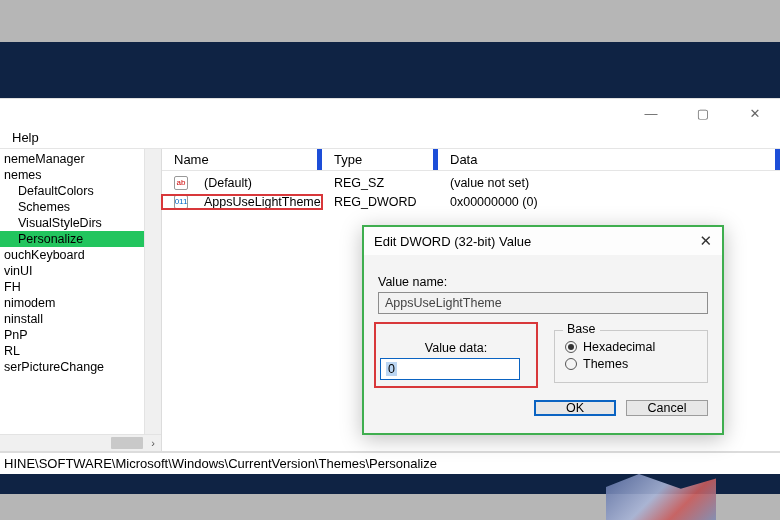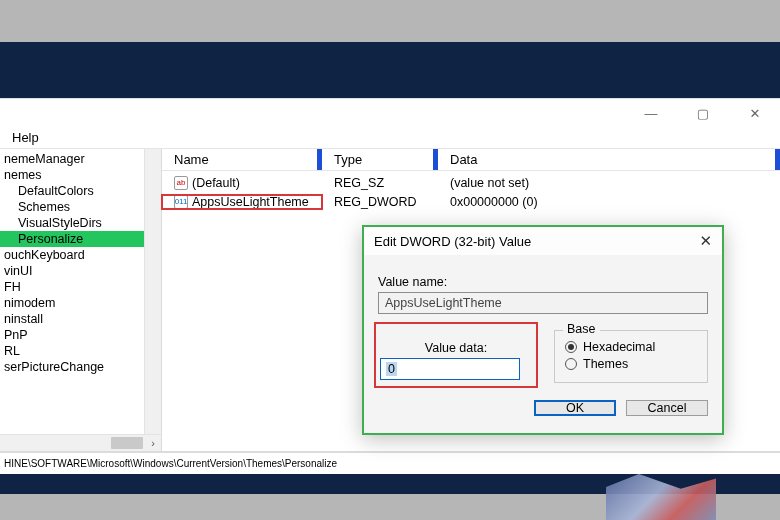--- a/index.html
+++ b/index.html
@@ -128,21 +128,21 @@
   .col-name { width: 160px; }
   .col-type { width: 116px; }
   .col-data { flex: 1; }
   .listrows { padding-top: 2px; }
   .row {
     display: flex;
     align-items: center;
     height: 19px;
   }
   .row .cell { padding: 0 12px; }
-  .row .c-name { width: 160px; display: flex; align-items: center; gap: 4px; }
+  .row .c-name { width: 160px; display: flex; align-items: center; gap: 16px; }
   .row .c-type { width: 116px; }
   .row .c-data { flex: 1; }
   .icon-sz, .icon-dw {
     width: 14px; height: 14px;
     border: 1px solid #999;
     font-size: 8px;
     display: inline-flex;
     align-items: center;
     justify-content: center;
     border-radius: 2px;
@@ -151,21 +151,21 @@
   .icon-dw { color: #0067c7; }
   .hl-red {
     outline: 2px solid #d8373a;
     outline-offset: -1px;
   }
   .statusbar {
     height: 22px;
     display: flex;
     align-items: center;
     padding: 0 4px;
-    font-size: 10px;
+    font-size: 13px;
     white-space: nowrap;
     overflow: hidden;
     border-top: 1px solid #dcdcdc;
   }
 
   
   .dialog {
     position: absolute;
     left: 362px;
     top: 225px;

